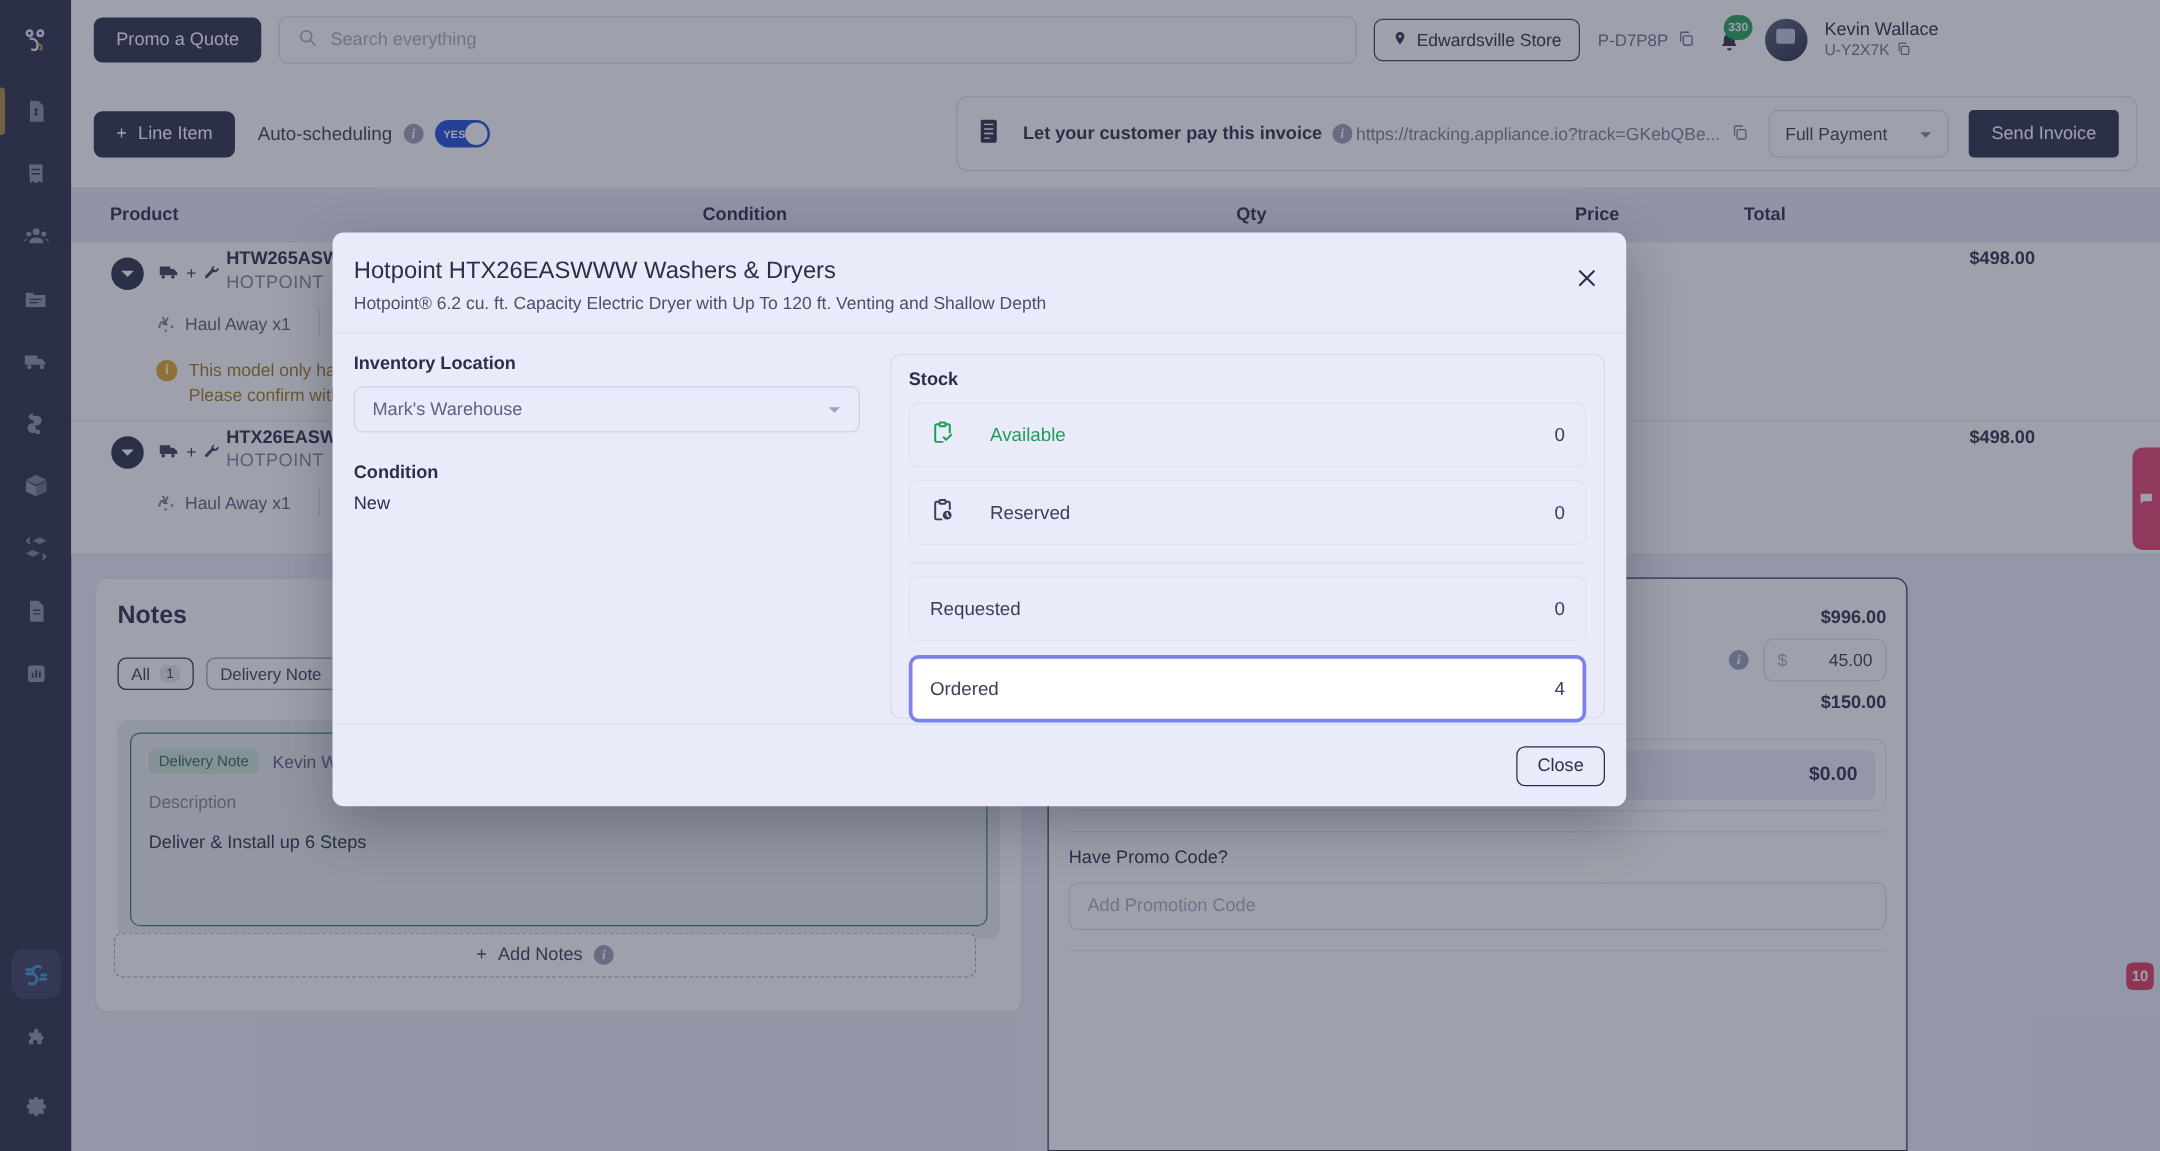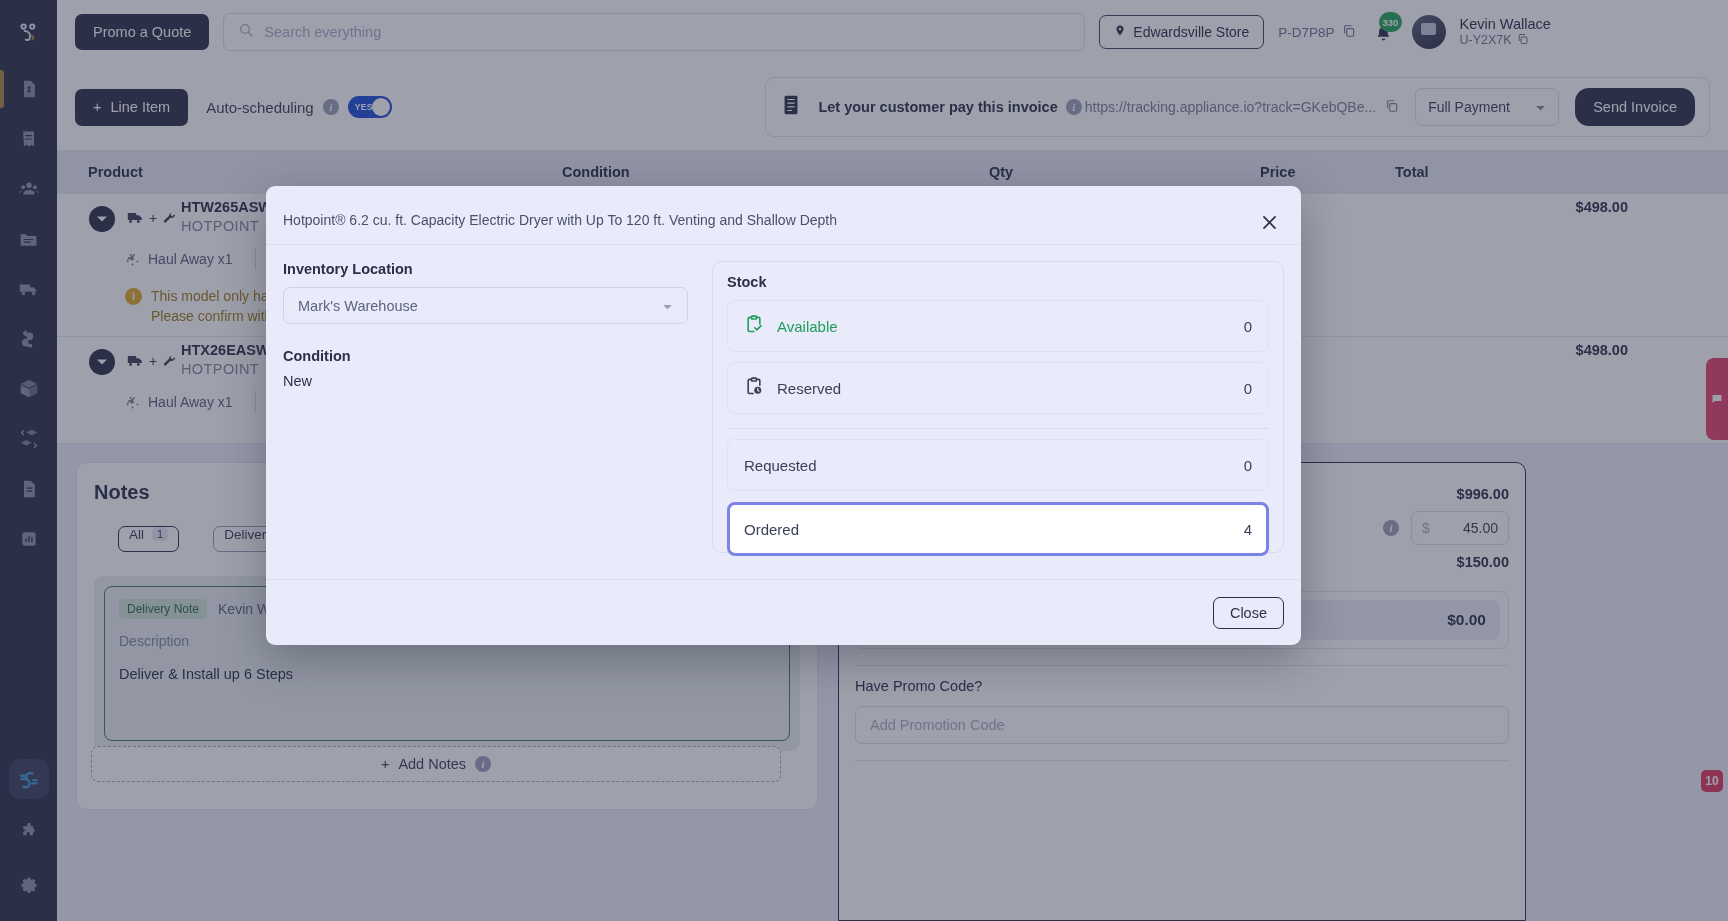--- a/index.html
+++ b/index.html
@@ -109,21 +109,21 @@
   }
   .pay-text { display: flex; flex-direction: row; gap: 3px; }
   .pay-title { font-size: 14.5px; color: #2b2f48; font-weight: bold; display: flex; align-items: center; gap: 8px;}
   .pay-url { font-size: 14px; color: #7b8099; display: flex; align-items: center; gap: 9px; }
   .select-pill {
     border: 1px solid #dcdfed; border-radius: 7px; height: 38px; width: 144px;
     display: flex; align-items: center; justify-content: space-between; padding: 0 12px;
     font-size: 14px; color: #3a3f57; cursor: pointer;
   }
   .btn-send {
-    background: #2b2f48; color: #fff; border: none; border-radius: 14px; height: 38px;
+    background: #2b2f48; color: #fff; border: none; border-radius: 4px; height: 38px;
     padding: 0 18px; font-size: 14.5px; cursor: pointer; font-family: "Liberation Sans", sans-serif;
   }
 
   
   .table-head {
     position: absolute; left: 57px; top: 150px; right: 0; height: 44px;
     background: #e7e9f4; display: flex; align-items: center;
     font-size: 14.5px; font-weight: bold; color: #2b2f48;
   }
   .th-product { margin-left: 31px; }
@@ -151,21 +151,21 @@
 
   
   .notes {
     position: absolute; left: 76px; top: 462px; width: 742px; height: 348px;
     background: #fff; border: 1px solid #e2e5f0; border-radius: 10px; padding: 18px 17px;
   }
   .notes-title { font-size: 20px; font-weight: bold; color: #2b2f48; }
   .chips { display: flex; gap: 10px; margin-top: 22px; }
   .chip {
     border: 1px solid #9aa0b8; border-radius: 7px; height: 26px; padding: 0 10px;
-    display: flex; align-items: flex-start; gap: 8px; font-size: 13.5px; color: #3a3f57; cursor: pointer; margin-left: 24px;
+    display: flex; align-items: center; gap: 8px; font-size: 13.5px; color: #3a3f57; cursor: pointer;
   }
   .chip.sel { border-color: #2b2f48; }
   .chip .cnt {
     background: #e7e9f4; border-radius: 5px; font-size: 11px; padding: 1px 5px; color: #3a3f57;
   }
   .note-card {
     margin-top: 24px; background: #e9eef0; border-radius: 9px; padding: 10px;
   }
   .note-inner {
     border: 1px solid #3f7d63; border-radius: 8px; padding: 12px 14px; background: transparent; height: 155px;
@@ -252,21 +252,21 @@
 
   .stock-card {
     flex: 1; border: 1px solid #d7dbee; border-radius: 9px; padding: 12px 14px 14px 14px;
     max-height: 292px;
   }
   .stock-title { font-size: 14.5px; font-weight: bold; color: #2b2f48; }
   .stock-row {
     margin-top: 10px; border: 1px solid #dfe2f1; border-radius: 7px; height: 52px;
     display: flex; align-items: center; justify-content: space-between; padding: 0 16px;
   }
-  .stock-row .left { display: flex; align-items: center; gap: 13px; text-align: center; }
+  .stock-row .left { display: flex; align-items: center; gap: 28px; text-align: center; }
   .stock-row .name { font-size: 15px; color: #3a3f57; }
   .stock-row .name.green { color: #1f9d5b; }
   .stock-row .qty { font-size: 15px; color: #3a3f57; }
   .stock-sep { height: 1px; background: #d7dbee; margin: 14px 0 0 0; }
   .stock-row.highlight {
     border: 3px solid #7b82e8; background: #fff; height: 54px; border-radius: 8px;
     margin-top: 11px; padding: 0 14px;
   }
   .modal-foot {
     height: 66px; border-top: 1px solid #dcdfef; display: flex; align-items: center;
@@ -617,20 +617,21 @@
           <path d="M3 4h18v12H8l-5 4z"></path>
         </svg>
     </div>
     <div class="edge-badge">10</div>
   </div>
 
   <div class="scrim"></div>
 
   <div class="modal">
     <div class="modal-head">
+      <div class="modal-title">Hotpoint HTX26EASWWW Washers &amp; Dryers</div>
       <div class="modal-sub">Hotpoint® 6.2 cu. ft. Capacity Electric Dryer with Up To 120 ft. Venting and Shallow Depth</div>
       <div class="modal-close">
         <svg width="19" height="19" viewBox="0 0 24 24" fill="none" stroke="#2b2f48" stroke-width="2.1" stroke-linecap="round">
             <path d="M5 5l14 14M19 5L5 19"></path>
           </svg>
       </div>
     </div>
 
     <div class="modal-body">
       <div class="mb-left">

